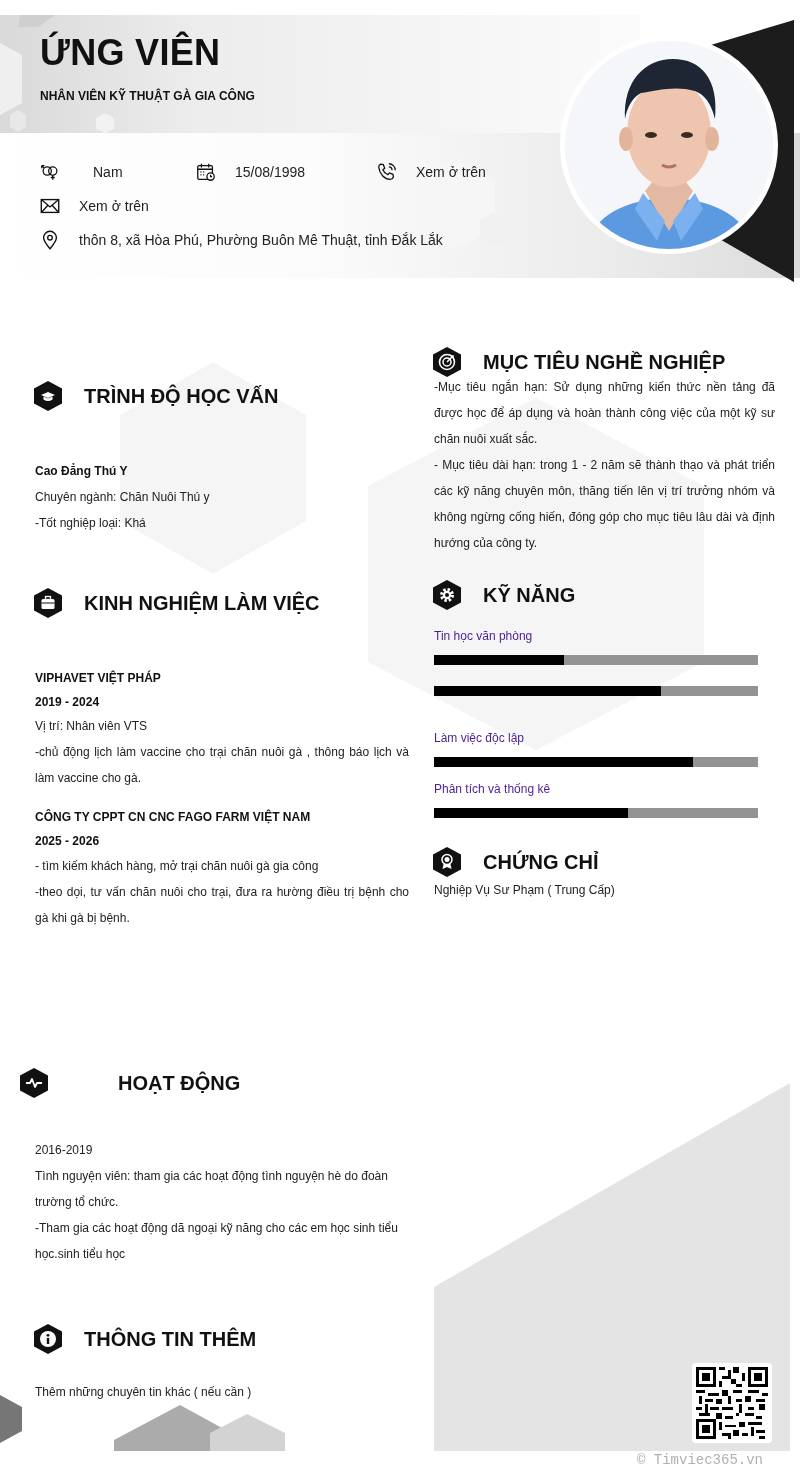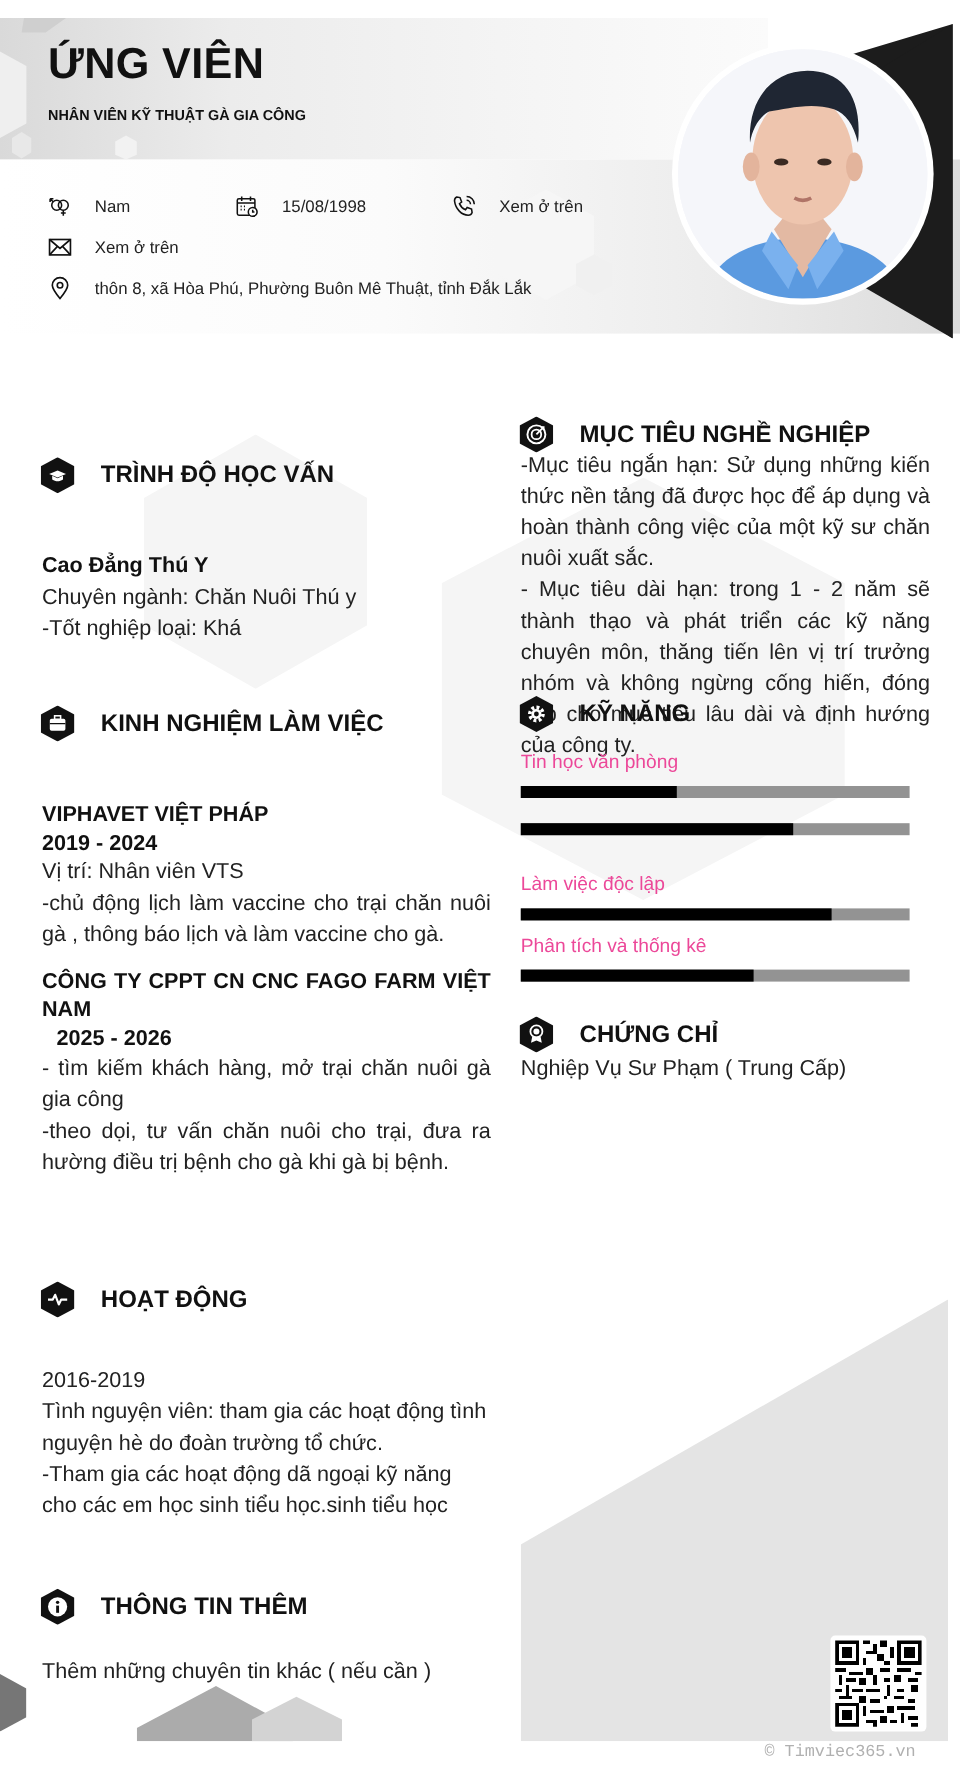--- a/index.html
+++ b/index.html
@@ -32,26 +32,26 @@
   .avatar-wrap { position: absolute; left: 560px; top: 36px; width: 218px; height: 218px; border-radius: 50%; background: #fff; padding: 5px; }
   .avatar { width: 100%; height: 100%; border-radius: 50%; overflow: hidden; position: relative;
     background: #f6f7fb; }
 
   
   .sec-head { position: absolute; display: flex; align-items: center; }
   .sec-head .hex { width: 28px; height: 30px; margin-right: 22px; display: inline-flex; }
   .sec-head .hex svg { width: 28px; height: 30px; }
   .sec-head .title { font-size: 20px; font-weight: 700; color: #111; }
 
-  .body-text { position: absolute; font-size: 18px; line-height: 26px; color: #222; }
+  .body-text { position: absolute; font-size: 12px; line-height: 26px; color: #222; }
   .body-text .b { font-weight: 700; color: #111; }
   .justify { text-align: justify; }
 
   .skill { position: absolute; left: 434px; width: 324px; }
-  .skill .label { font-size: 16px; color: #ec4899; height: 20px; line-height: 20px; }
+  .skill .label { font-size: 12px; color: #4c1d95; height: 20px; line-height: 20px; }
   .skill .track { margin-top: 9px; height: 10px; background: #939393; position: relative; }
   .skill .fill { position: absolute; left: 0; top: 0; bottom: 0; background: #000; }
 
   .qr { position: absolute; left: 692px; top: 1363px; width: 80px; height: 80px; background: #fff; border-radius: 4px; padding: 4px; }
   .qr svg { width: 72px; height: 72px; }
   .footer-mark { position: absolute; left: 637px; top: 1452px; font-family: "Liberation Mono", "DejaVu Sans Mono", monospace; font-size: 14px; color: #b0b0b0; }
 </style>
 </head>
 <body>
 
@@ -88,21 +88,21 @@
   <polygon points="0,0 22,12 22,36 0,48" fill="#767676"></polygon>
 </svg>
 <svg class="bg-layer houses" viewBox="0 0 172 46">
   <polygon points="0,35 66,0 130,35 130,46 0,46" fill="#ababab"></polygon>
   <polygon points="96,28 133,9 171,28 171,46 96,46" fill="#d3d3d3"></polygon>
 </svg>
 
 <div class="name">ỨNG VIÊN</div>
 <div class="job-title">NHÂN VIÊN KỸ THUẬT GÀ GIA CÔNG</div>
 
-<div class="contact-row" style="left:37px; top:160px;">
+<div class="contact-row" style="left:37px; top:160px;gap:14px;">
   <span class="ic">
     <svg viewBox="0 0 24 24" fill="none" stroke="#111" stroke-width="1.4">
       <circle cx="9" cy="11" r="4.5"></circle>
         <circle cx="15" cy="11" r="4.5"></circle>
       <path d="M5.8 7.8 L3 5 M3 5 h3 M3 5 v3"></path>
         <path d="M15 15.5 v5 M12.8 18 h4.4"></path>
     </svg>
   </span>
   <span>Nam</span>
 </div>
@@ -195,27 +195,27 @@
 <div class="body-text justify" style="left:35px; top:665px; width:374px;">
   <div>
     <div class="b">VIPHAVET VIỆT PHÁP</div>
     <div class="b" style="line-height:22px;">2019 - 2024</div>
     <div>Vị trí: Nhân viên VTS</div>
     <div>-chủ động lịch làm vaccine cho trại chăn nuôi gà , thông báo lịch và làm vaccine cho gà.</div>
   </div>
   <div style="height:14px;"></div>
   <div>
     <div class="b" style="line-height:24px;">CÔNG TY CPPT CN CNC FAGO FARM VIỆT NAM</div>
-    <div class="b" style="line-height:24px;margin-left:12px;">2025 - 2026</div>
+    <div class="b" style="line-height:24px;">2025 - 2026</div>
     <div>- tìm kiếm khách hàng, mở trại chăn nuôi gà gia công</div>
     <div>-theo dọi, tư vấn chăn nuôi cho trại, đưa ra hường điều trị bệnh cho gà khi gà bị bệnh.</div>
   </div>
 </div>
 
-<div class="sec-head" style="left:34px; top:1068px;">
+<div class="sec-head" style="left:20px; top:1068px;gap:48px;">
   <span class="hex">
     <svg viewBox="0 0 28 30">
         <polygon points="14,0 28,7.5 28,22.5 14,30 0,22.5 0,7.5" fill="#111"></polygon>
       <path d="M6 15 h4 l2 -4 l3 8 l2 -4 h5" stroke="#fff" stroke-width="1.8" fill="none" stroke-linejoin="round"></path>
       </svg>
   </span>
   <span class="title">HOẠT ĐỘNG</span>
 </div>
 <div class="body-text" style="left:35px; top:1137px; width:374px;">
   <div>2016-2019</div>

